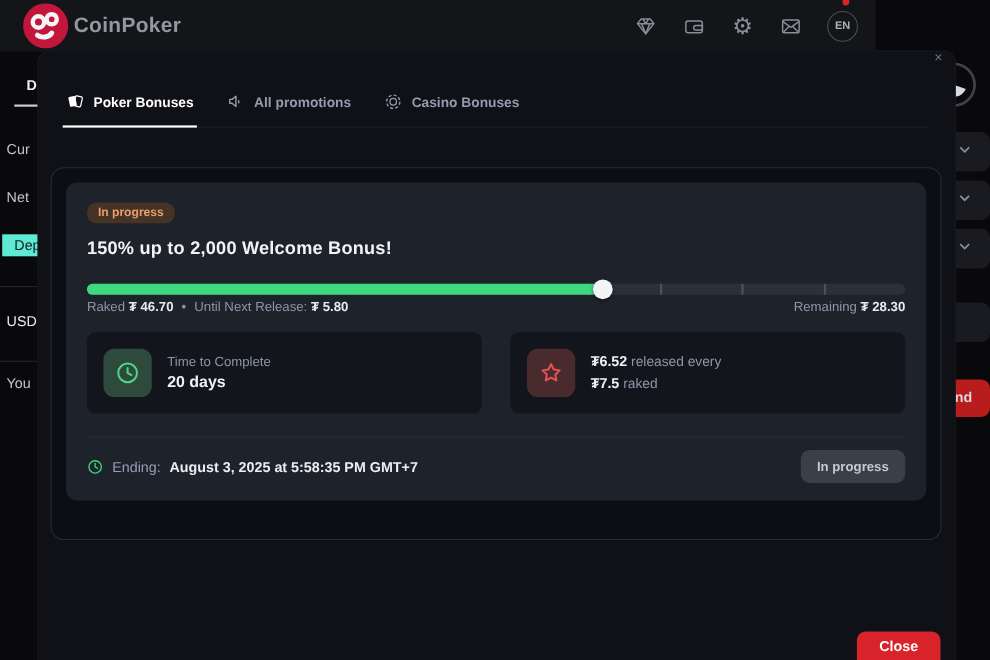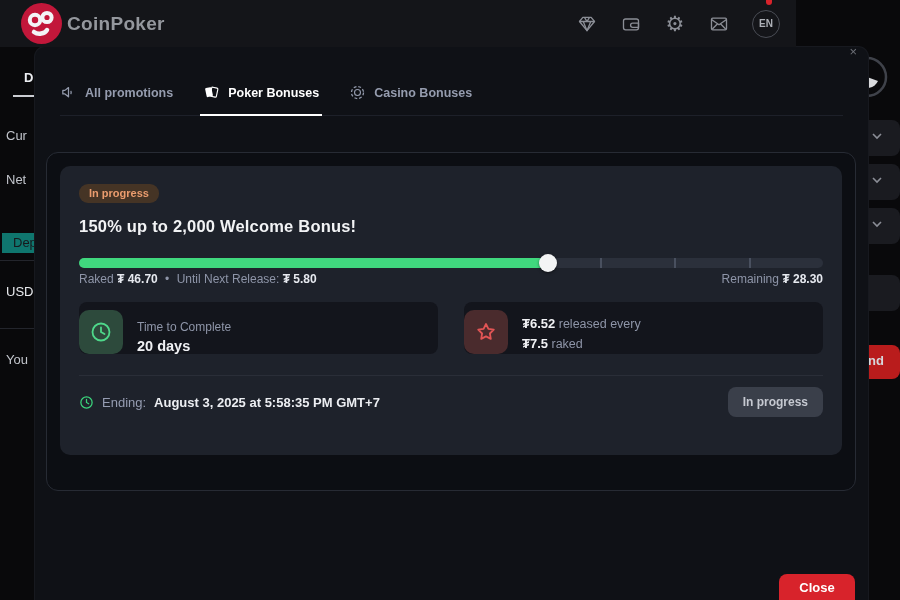--- a/index.html
+++ b/index.html
@@ -17,21 +17,21 @@
   .gear-glyph{ font-size:21px; line-height:20px; color:#8b8e96; font-family:"DejaVu Sans",sans-serif; }
   .lang{ width:28px; height:28px; border:1.5px solid #4a4d55; border-radius:50%; display:flex; align-items:center; justify-content:center; font-size:10px; font-weight:700; color:#aeb1b8; }
   .notif-dot{ position:absolute; right:24px; top:0px; width:6px; height:5px; background:#d8232b; border-radius:0 0 3px 3px; }
 
   
   .bg-layer{ position:absolute; inset:0; z-index:1; }
   .bgl{ position:absolute; font-size:13px; color:#c2c5cc; }
   .bg-tab{ left:24px; top:70px; font-size:13px; font-weight:700; color:#eceef2; }
   .bg-tab-underline{ position:absolute; left:13px; top:95px; width:40px; height:2px; background:#caccd2; }
   .bg-sep{ position:absolute; left:0; width:60px; height:1px; background:#23252c; }
-  .bg-selbox{ position:absolute; left:2px; top:213px; width:58px; height:20px; background:#0f766e; color:#17181c; font-size:13px; padding:2px 0 0 11px;margin-top:20px; }
+  .bg-selbox{ position:absolute; left:2px; top:213px; width:58px; height:20px; background:#5eead4; color:#17181c; font-size:13px; padding:2px 0 0 11px; }
   .bg-field{ position:absolute; width:60px; height:36px; background:#1a1b20; border-radius:8px; }
   .bg-field .chev{ position:absolute; right:18px; top:11px; width:10px; height:10px; color:#8b8e96; }
   .bg-send{ position:absolute; left:840px; top:345px; width:60px; height:34px; background:#b91c1c; border-radius:8px; color:#d6d8dc; font-size:13px; font-weight:600; padding:8px 0 0 28px; }
   .bg-circle{ position:absolute; left:845px; top:55px; width:44px; height:44px; }
 
   
   .modal{ position:absolute; left:35px; top:47px; width:833px; height:553px; background:#0f1116; border-radius:10px 10px 0 0; z-index:5; box-shadow:0 0 0 1px #17191f; }
   .modal-x{ position:absolute; right:7px; top:-7px; font-size:13px; color:#6e7178; cursor:pointer; padding:4px; }
 
   .tabs{ position:absolute; left:25px; right:25px; top:37px; display:flex; gap:30px; border-bottom:1px solid #1d2029; }
@@ -50,21 +50,21 @@
   .progress-track{ position:absolute; left:0; right:0; top:4px; height:10px; background:#2b303b; border-radius:5px; }
   .progress-fill{ position:absolute; left:0; top:0; height:10px; background:#40d87e; border-radius:5px; }
   .progress-tick{ position:absolute; top:0; width:2px; height:10px; background:#49505f; }
   .progress-knob{ position:absolute; top:-4px; width:18px; height:18px; background:#f3f4f5; border-radius:50%; box-shadow:0 1px 3px rgba(0,0,0,.5); cursor:pointer; }
 
   .stats-row{ display:flex; justify-content:space-between; font-size:12px; color:#8e95a8; }
   .stats-row .v{ color:#e6e9ef; font-weight:700; }
   .dot-sep{ margin:0 4px; }
 
   .tiles{ display:flex; gap:26px; margin-top:16px; }
-  .tile{ flex:1; height:52px; background:#13151c; border-radius:8px; display:flex; align-items:flex-end; }
+  .tile{ flex:1; height:74px; background:#13151c; border-radius:8px; display:flex; align-items:center; padding-left:15px; }
   .tile-ic{ width:44px; height:44px; border-radius:10px; display:flex; align-items:center; justify-content:center; flex:0 0 auto; }
   .tile-ic svg{ width:24px; height:24px; }
   .tile-ic.green{ background:#2d4a3c; color:#4ed88a; }
   .tile-ic.purple{ background:#493866; color:#a878ec; }
   .tile-ic.red{ background:#4a2b2d; color:#e25555; }
   .tile-tx{ margin-left:14px; }
   .tile-label{ font-size:12px; color:#8e95a8; }
   .tile-value{ margin-top:4px; font-size:14.5px; font-weight:700; color:#f0f1f4; }
   .tile-line{ font-size:12.5px; color:#8e95a8; line-height:20px; }
   .tile-line .v{ color:#f0f1f4; font-weight:700; font-size:13px; }
@@ -86,21 +86,21 @@
 
   <div class="bg-layer">
     <div class="bgl bg-tab">D</div>
     <div class="bg-tab-underline"></div>
     <div class="bgl" style="left:6px;top:128px;">Cur</div>
     <div class="bgl" style="left:6px;top:172px;">Net</div>
     <div class="bg-selbox">Dep</div>
     <div class="bg-sep" style="top:260px;"></div>
     <div class="bgl" style="left:6px;top:284px;color:#e8eaee;">USD</div>
     <div class="bg-sep" style="top:328px;"></div>
-    <div class="bgl" style="left:6px;top:352px;">You</div>
+    <div class="bgl" style="left:6px;top:341px;">You</div>
 
     <svg class="bg-circle" viewBox="0 0 44 44">
       <circle cx="22" cy="22" r="19" fill="none" stroke="#3f424a" stroke-width="2.5"></circle>
       <path d="M14 30 A12 12 0 0 0 33 26 L22 22 Z" fill="#d9dadd"></path>
     </svg>
     <div class="bg-field" style="left:840px;top:120px;">
       <svg class="chev" viewBox="0 0 10 10">
           <path d="M1 3l4 4 4-4" fill="none" stroke="currentColor" stroke-width="1.6"></path>
         </svg>
     </div>
@@ -151,33 +151,33 @@
       </span>
       <span class="lang">EN</span>
     </div>
     <div class="notif-dot"></div>
   </div>
 
   <div class="modal">
     <div class="modal-x">×</div>
 
     <div class="tabs">
+      <div class="tab active">
+        <svg viewBox="0 0 24 24">
+          <rect x="4" y="5" width="9" height="13" rx="1.5" fill="#ffffff" transform="rotate(-12 8.5 11.5)"></rect>
+          <rect x="11" y="5" width="9" height="13" rx="1.5" fill="none" stroke="#ffffff" stroke-width="1.6" transform="rotate(12 15.5 11.5)"></rect>
+        </svg>
+        <span>Poker Bonuses</span>
+      </div>
       <div class="tab">
         <svg viewBox="0 0 24 24" fill="none" stroke="currentColor" stroke-width="1.8" stroke-linejoin="round">
           <path d="M4 9v5h3l5 4V5L7 9H4z"></path>
             <path d="M15 10c1 .8 1 3.2 0 4"></path>
         </svg>
         <span>All promotions</span>
-      </div>
-      <div class="tab active">
-        <svg viewBox="0 0 24 24">
-          <rect x="4" y="5" width="9" height="13" rx="1.5" fill="#ffffff" transform="rotate(-12 8.5 11.5)"></rect>
-          <rect x="11" y="5" width="9" height="13" rx="1.5" fill="none" stroke="#ffffff" stroke-width="1.6" transform="rotate(12 15.5 11.5)"></rect>
-        </svg>
-        <span>Poker Bonuses</span>
       </div>
       <div class="tab">
         <svg viewBox="0 0 24 24" fill="none" stroke="currentColor">
           <circle cx="12" cy="12" r="8.5" stroke-width="1.8" stroke-dasharray="4 2.7"></circle>
           <circle cx="12" cy="12" r="4.2" stroke-width="1.6"></circle>
         </svg>
         <span>Casino Bonuses</span>
       </div>
     </div>
 

